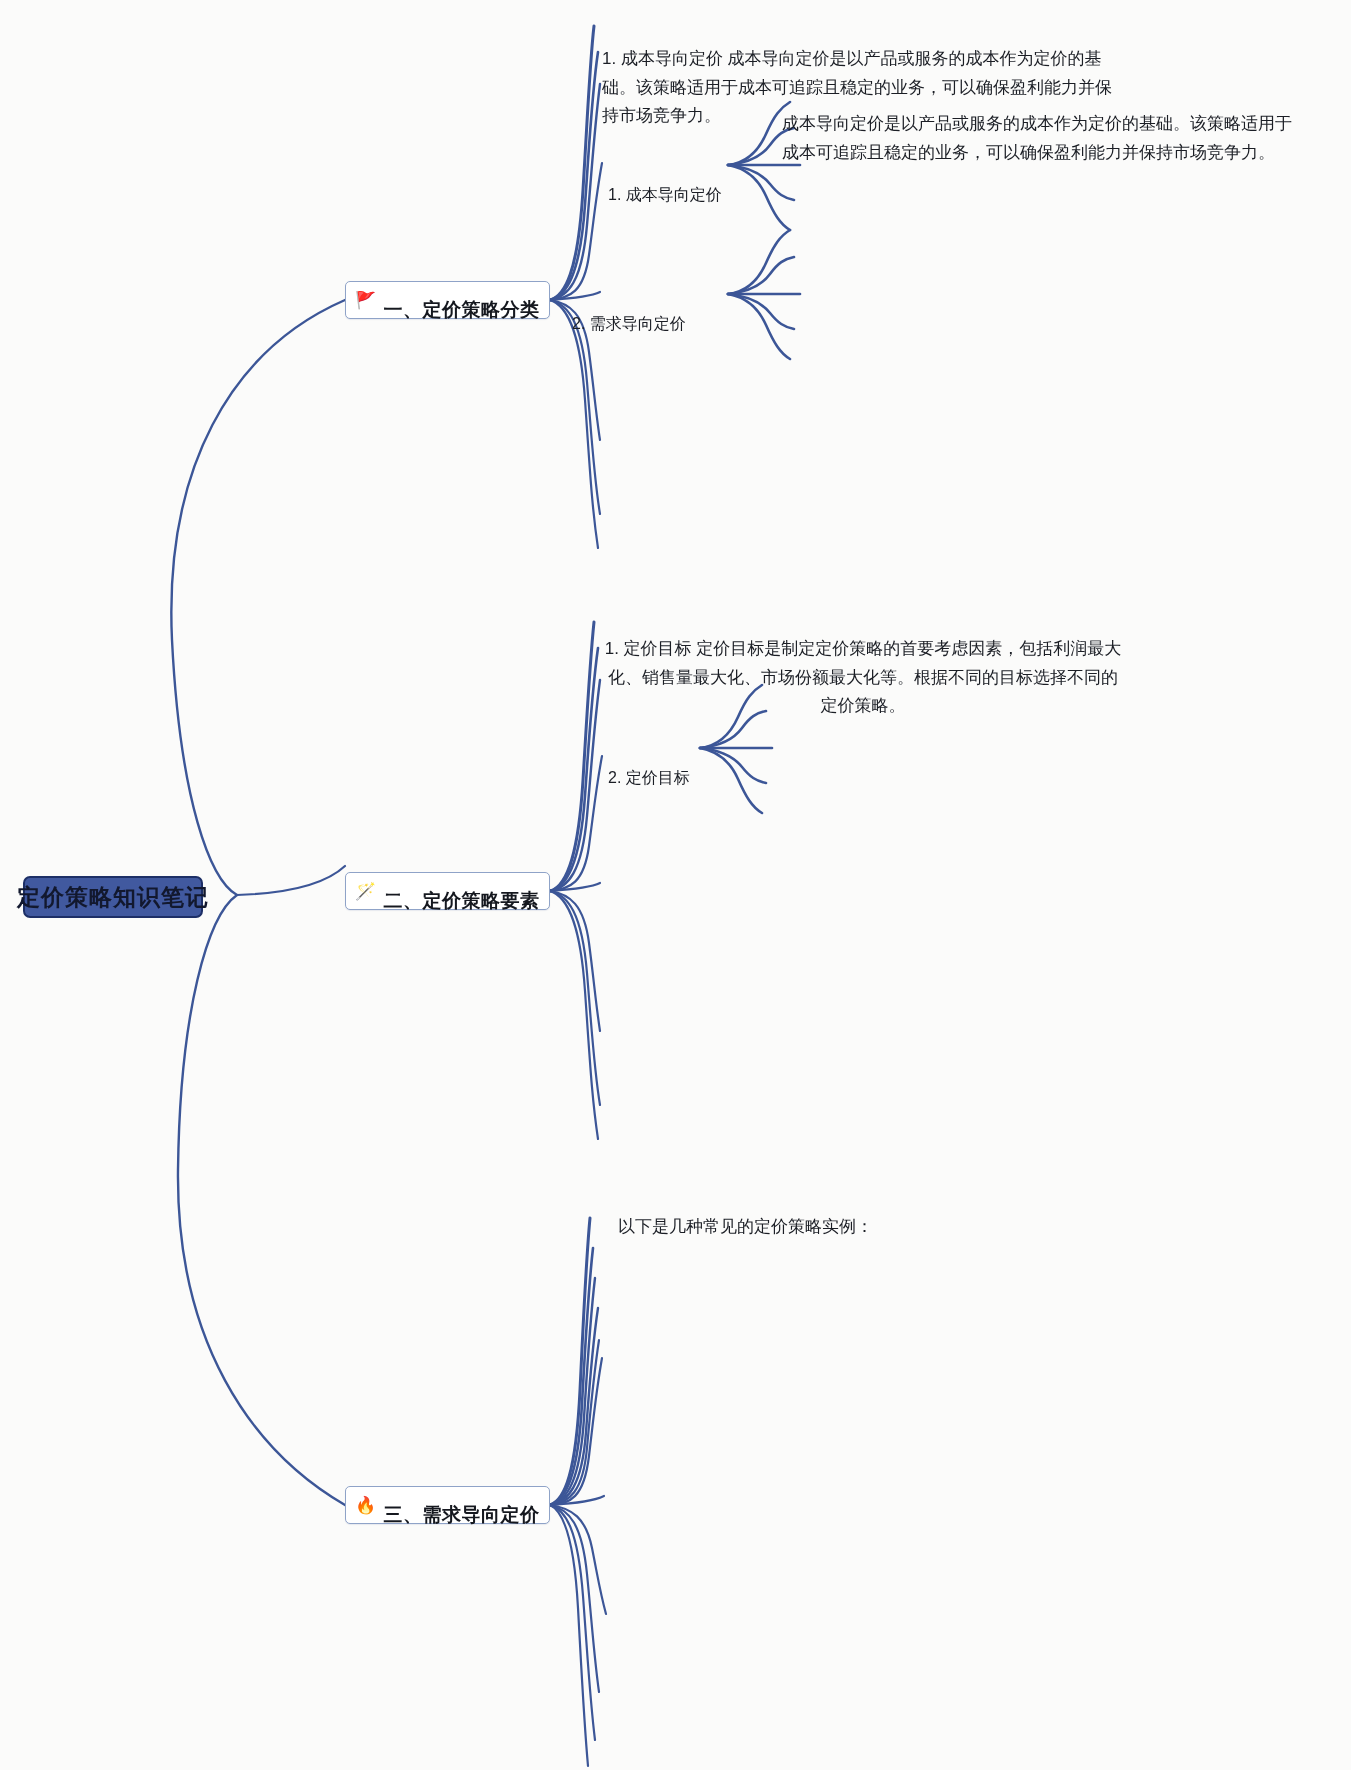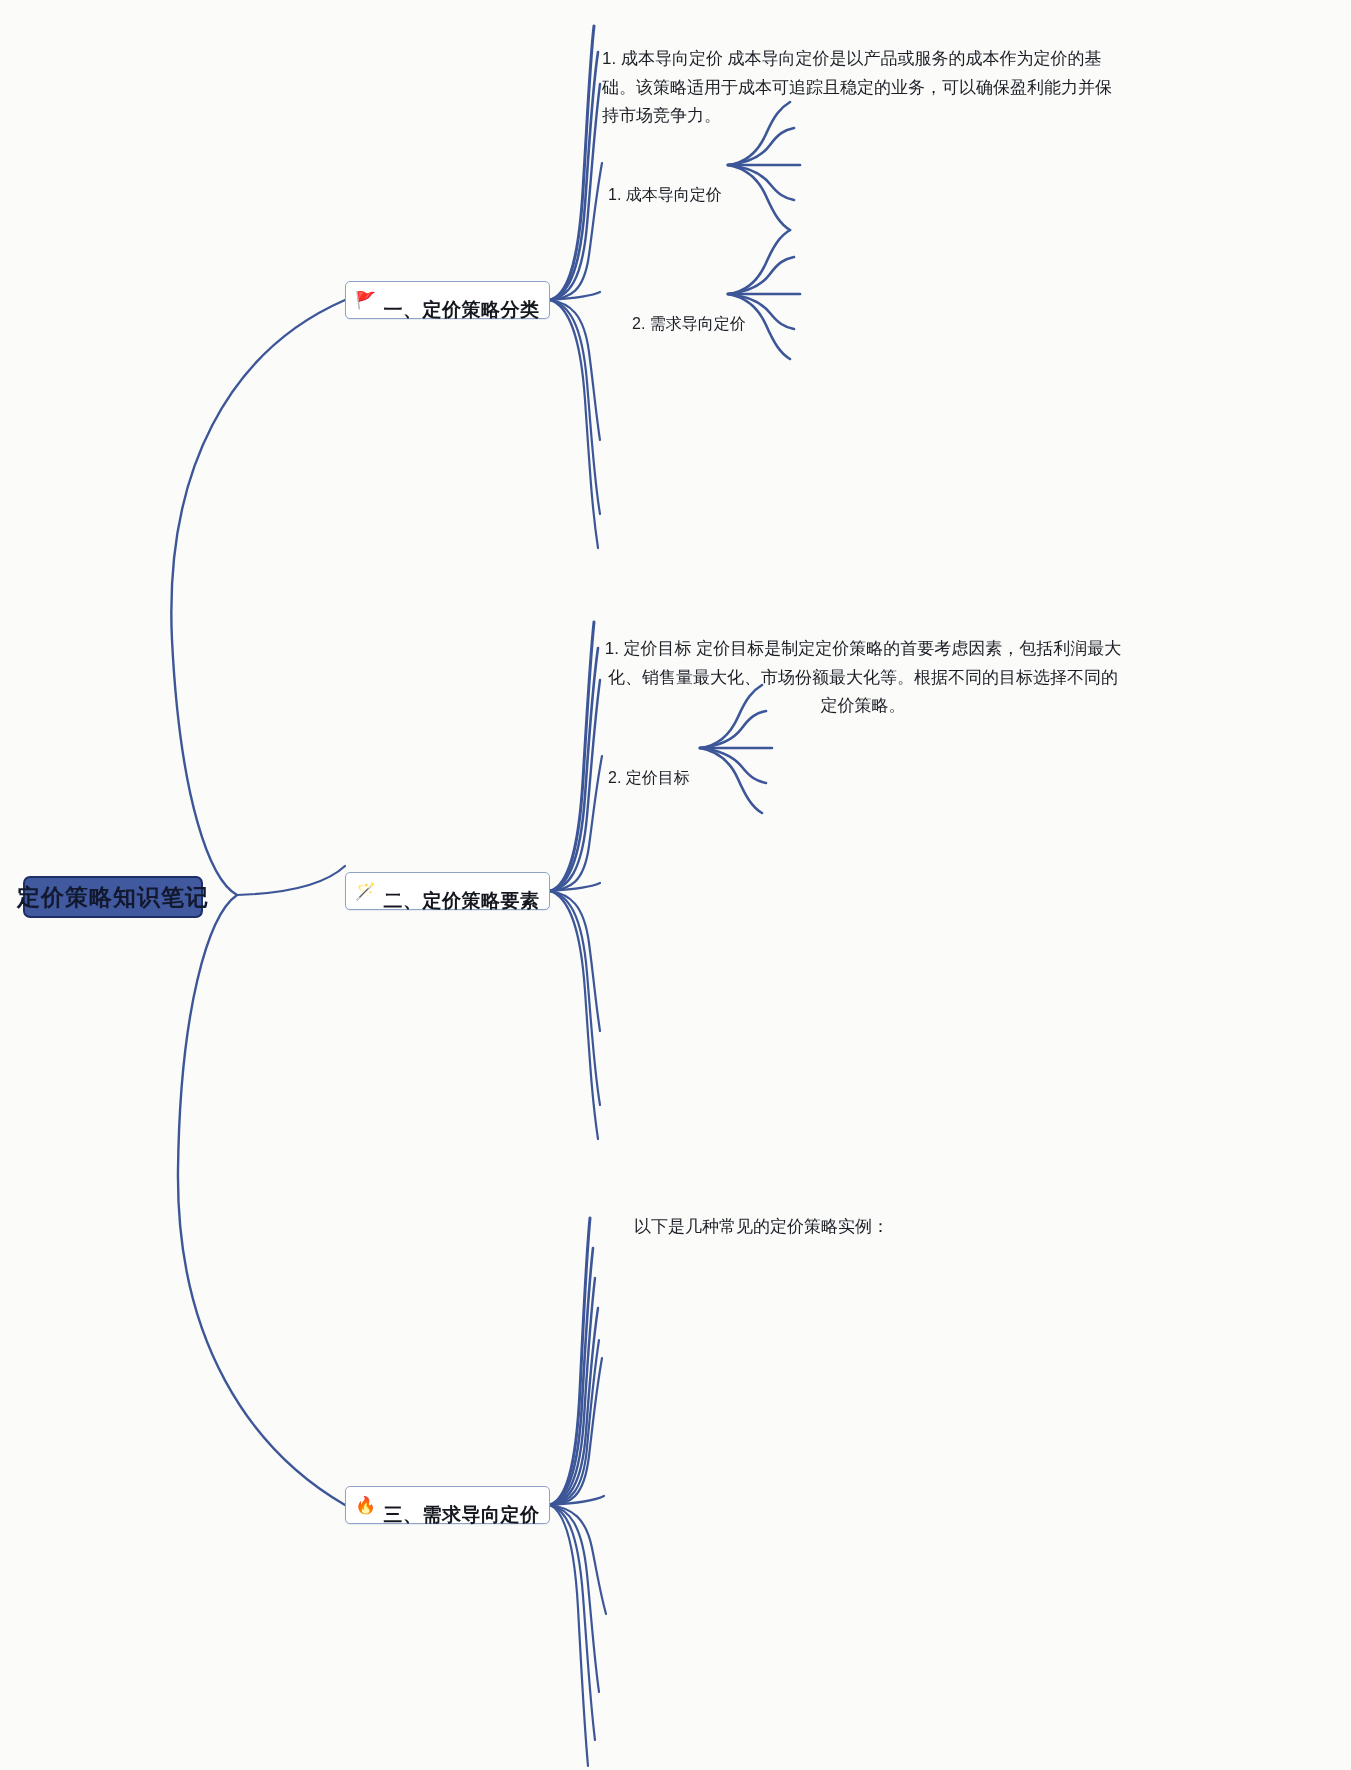--- a/index.html
+++ b/index.html
@@ -93,34 +93,34 @@
   
   .sub-node {
     position: absolute;
     font-size: 16px;
     color: #1b1e25;
     white-space: nowrap;
     line-height: 1;
     margin-top: 32px;
   }
   #sub-1-1 { left: 608px; top: 155px; }
-  #sub-1-2 { left: 632px; top: 284px; }
+  #sub-1-2 { left: 572px; top: 284px; }
   #sub-2-1 { left: 608px; top: 738px; }
 
   
   .note-block {
     position: absolute;
     font-size: 17px;
     color: #1b1e25;
     line-height: 1.68;
   }
   #note-1 { left: 602px; top: 45px; width: 522px; }
   #note-1b { left: 782px; top: 110px; width: 512px; }
   #note-2 { left: 602px; top: 635px; width: 522px; text-align: center; }
-  #note-3 { left: 634px; top: 1213px; width: 420px; }
+  #note-3 { left: 618px; top: 1213px; width: 420px; }
 </style>
 </head>
 <body>
 
 <div id="canvas">
 
   <svg class="wires" viewBox="0 0 1351 1770">
 
     <g>
       <path d="M 237 895 C 300 893 330 880 345 866" stroke-width="2.2"></path>
@@ -207,16 +207,17 @@
   <div class="branch-node" id="branch-3">
     <span class="b-icon">🔥</span>
     <span class="b-label">三、需求导向定价</span>
   </div>
 
   <div class="sub-node" id="sub-1-1">1. 成本导向定价</div>
   <div class="sub-node" id="sub-1-2">2. 需求导向定价</div>
   <div class="sub-node" id="sub-2-1">2. 定价目标</div>
 
   <div class="note-block" id="note-1">1. 成本导向定价 成本导向定价是以产品或服务的成本作为定价的基础。该策略适用于成本可追踪且稳定的业务，可以确保盈利能力并保持市场竞争力。</div>
+  <div class="note-block" id="note-1b">成本导向定价是以产品或服务的成本作为定价的基础。该策略适用于成本可追踪且稳定的业务，可以确保盈利能力并保持市场竞争力。</div>
   <div class="note-block" id="note-2">1. 定价目标 定价目标是制定定价策略的首要考虑因素，包括利润最大化、销售量最大化、市场份额最大化等。根据不同的目标选择不同的定价策略。</div>
   <div class="note-block" id="note-3">以下是几种常见的定价策略实例：</div>
 
 </div>
 
 </body></html>

